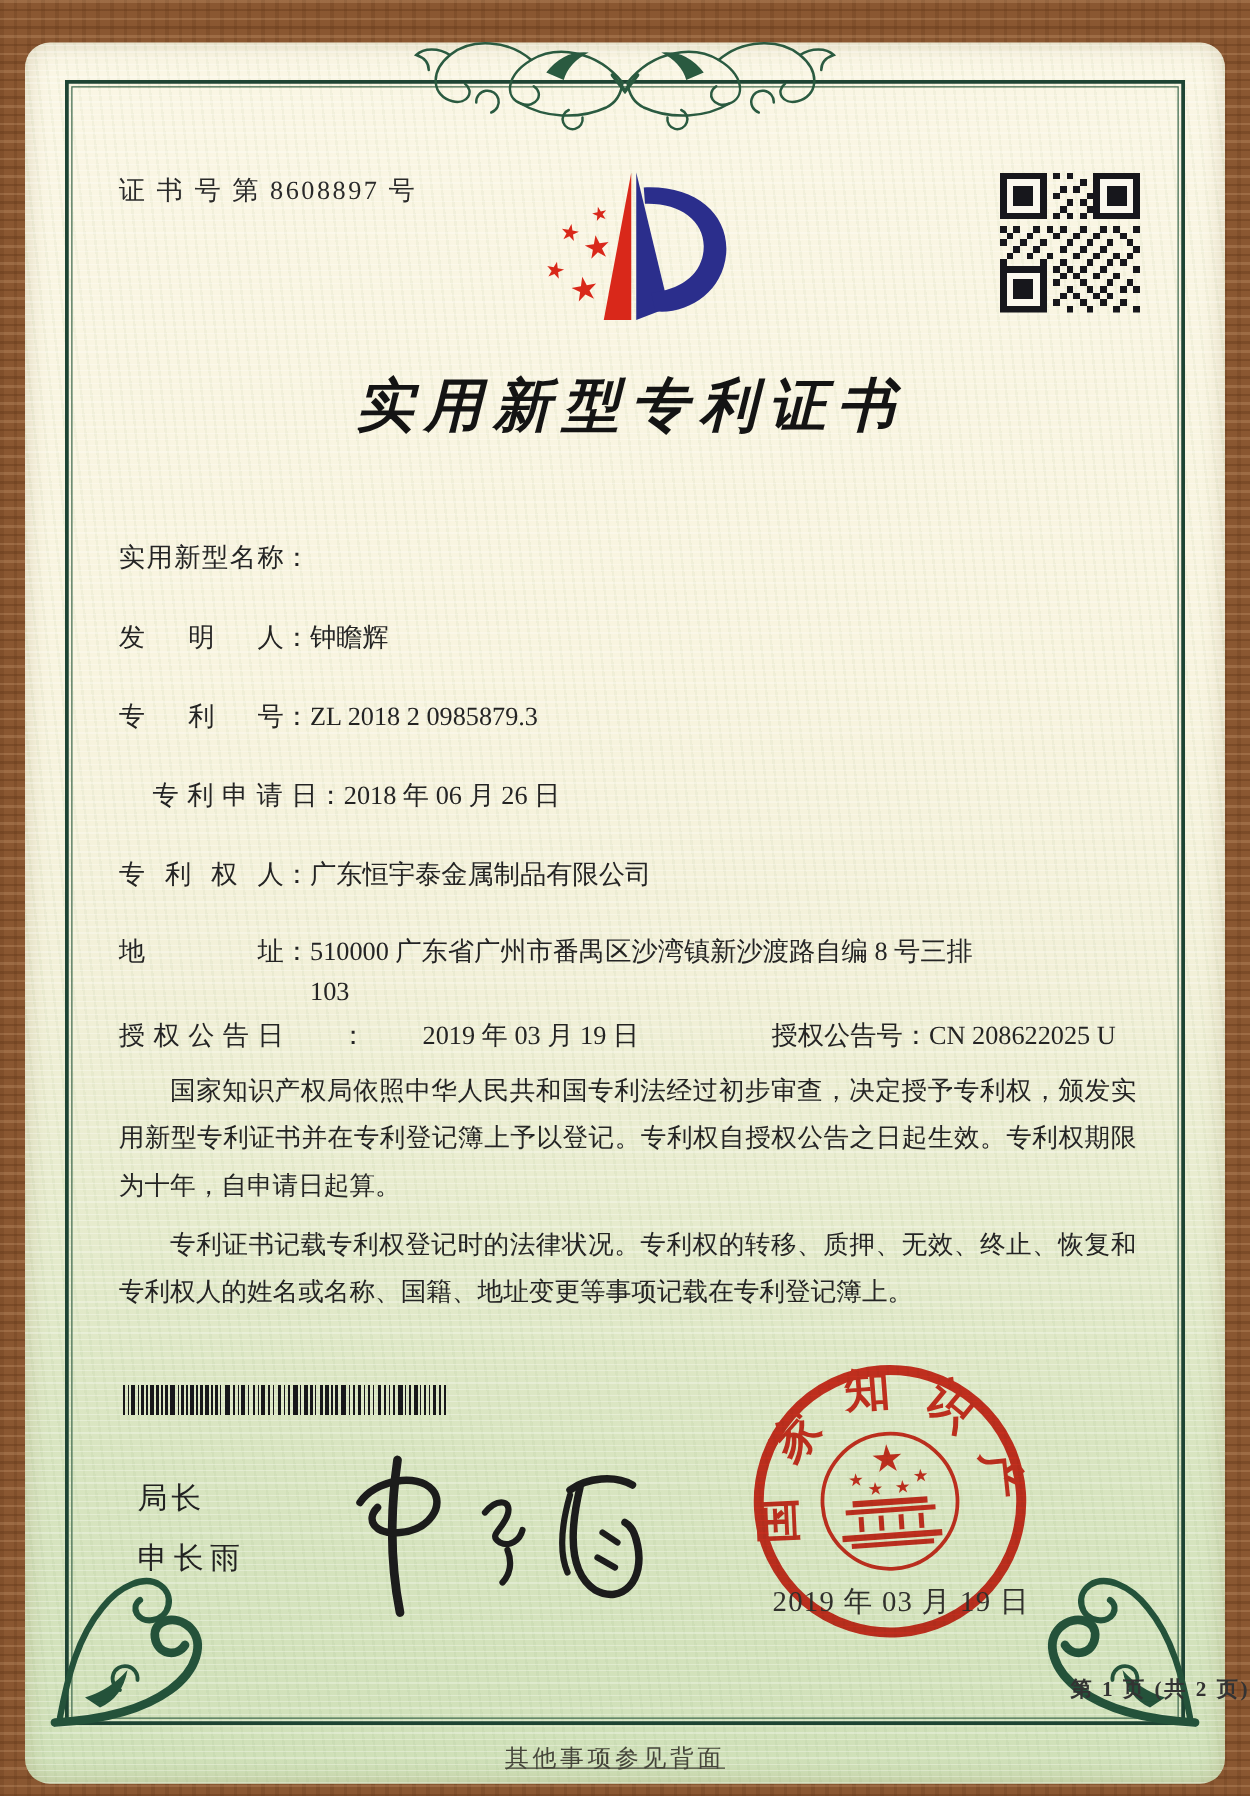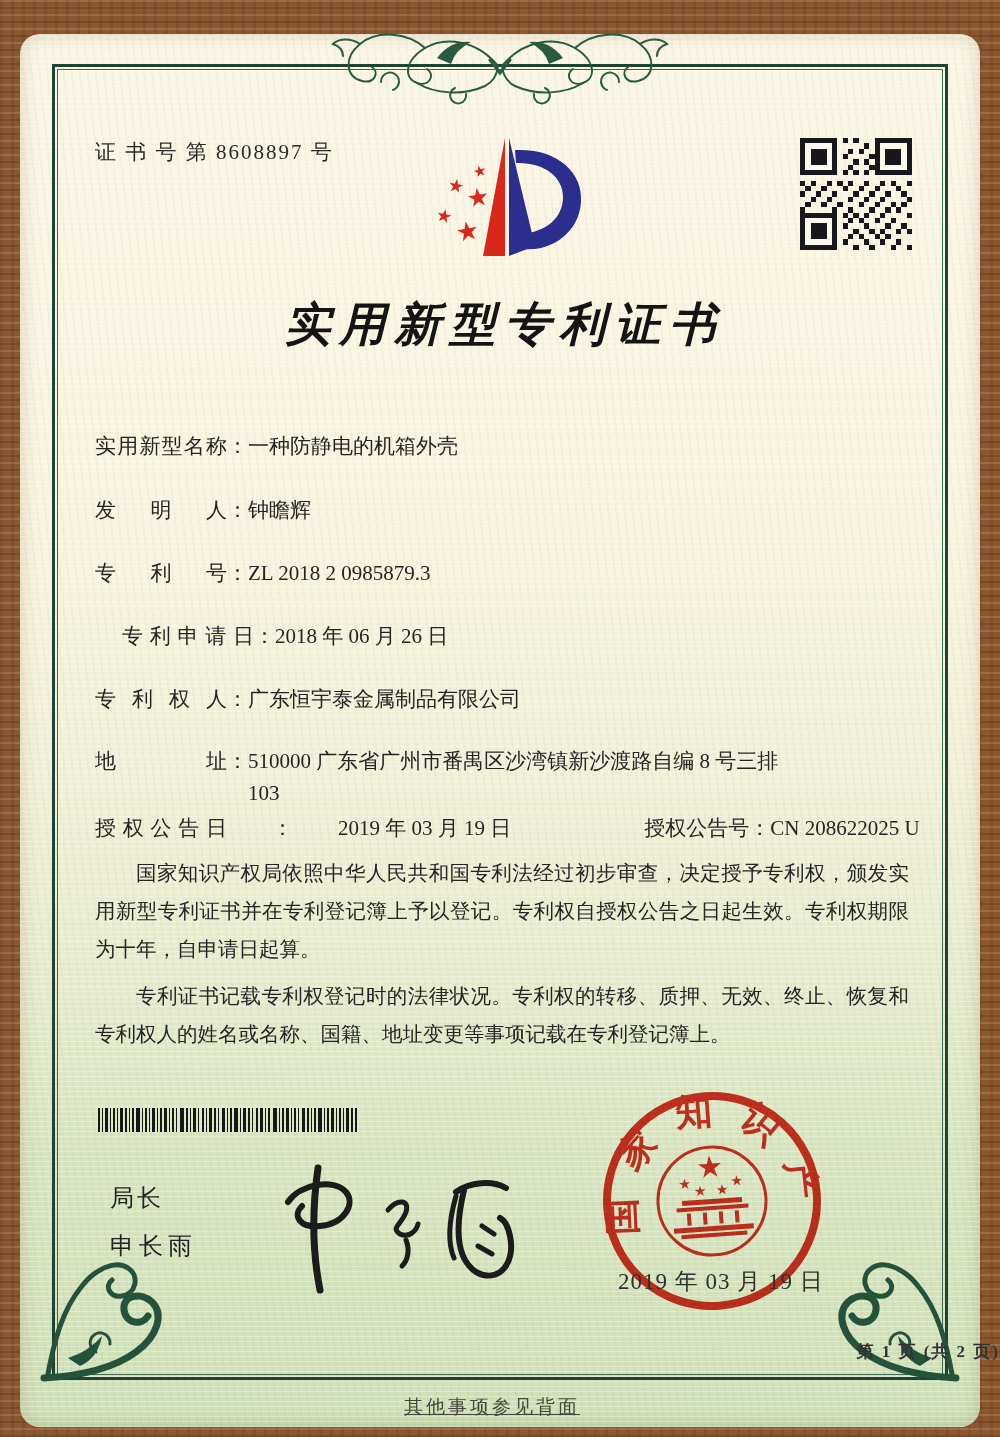--- a/index.html
+++ b/index.html
@@ -26,21 +26,21 @@
   .frame::after{content:"";position:absolute;inset:2px;border:1px solid #406b50;}
   .abs{position:absolute;}
   .cert-no{left:95px;top:138px;font-size:21px;letter-spacing:2px;color:#2a2a2a;}
   .title{left:0;right:0;top:294px;text-align:center;font-size:46px;font-weight:bold;
          letter-spacing:9px;padding-left:9px;color:#141414;font-style:italic;}
   .row{left:95px;display:flex;font-size:21px;color:#242424;line-height:32px;}
   .lab{display:inline-block;width:132px;text-align:justify;text-align-last:justify;flex:none;}
   .colon{flex:none;}
   .val{flex:none;}
   .val-wrap{width:640px;}
-  .pair2{margin-left:88px;display:flex;}
+  .pair2{margin-left:61px;display:flex;}
   .paras{left:95px;top:854px;width:814px;font-size:20.5px;line-height:38px;color:#242424;text-align:justify;}
   .paras p{margin:0;text-indent:2em;}
   .paras p + p{margin-top:9px;}
   .signer-title{left:110px;top:1182px;font-size:24px;letter-spacing:3px;color:#222;}
   .signer-name{left:110px;top:1230px;font-size:24px;letter-spacing:5px;color:#222;}
   .seal{left:596px;top:1085px;transform:rotate(-4deg);mix-blend-mode:multiply;opacity:.95;}
   .seal-date{left:618px;top:1266px;font-size:23px;letter-spacing:1px;color:#30302c;z-index:5;}
   .page-info{left:0;right:0;top:1340px;text-align:right;font-size:17px;letter-spacing:2px;color:#333;font-weight:bold;}
   .back-note{left:0;right:16px;top:1394px;text-align:center;font-size:19px;letter-spacing:3px;color:#45453a;text-decoration:underline;}
   svg{display:block;}
@@ -137,21 +137,20 @@
       M8,19h1v1h-1z M12,19h1v1h-1z M15,19h1v1h-1z M18,19h1v1h-1z
       M10,20h1v1h-1z M13,20h1v1h-1z M17,20h1v1h-1z M20,20h1v1h-1z"></path>
     </g>
   </svg>
 
   <div class="abs title">实用新型专利证书</div>
 
   <div class="abs row" style="top:430px;">
     <span class="lab">实用新型名称</span>
       <span class="colon">：</span>
-      <span class="val">一种防静电的机箱外壳</span>
   </div>
   <div class="abs row" style="top:494px;">
     <span class="lab">发明人</span>
       <span class="colon">：</span>
       <span class="val">钟瞻辉</span>
   </div>
   <div class="abs row" style="top:557px;">
     <span class="lab">专利号</span>
       <span class="colon">：</span>
       <span class="val">ZL 2018 2 0985879.3</span>

